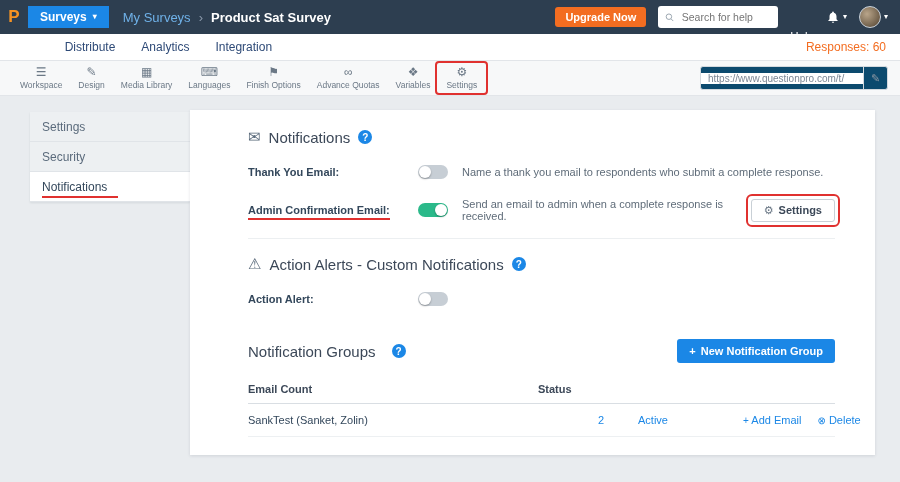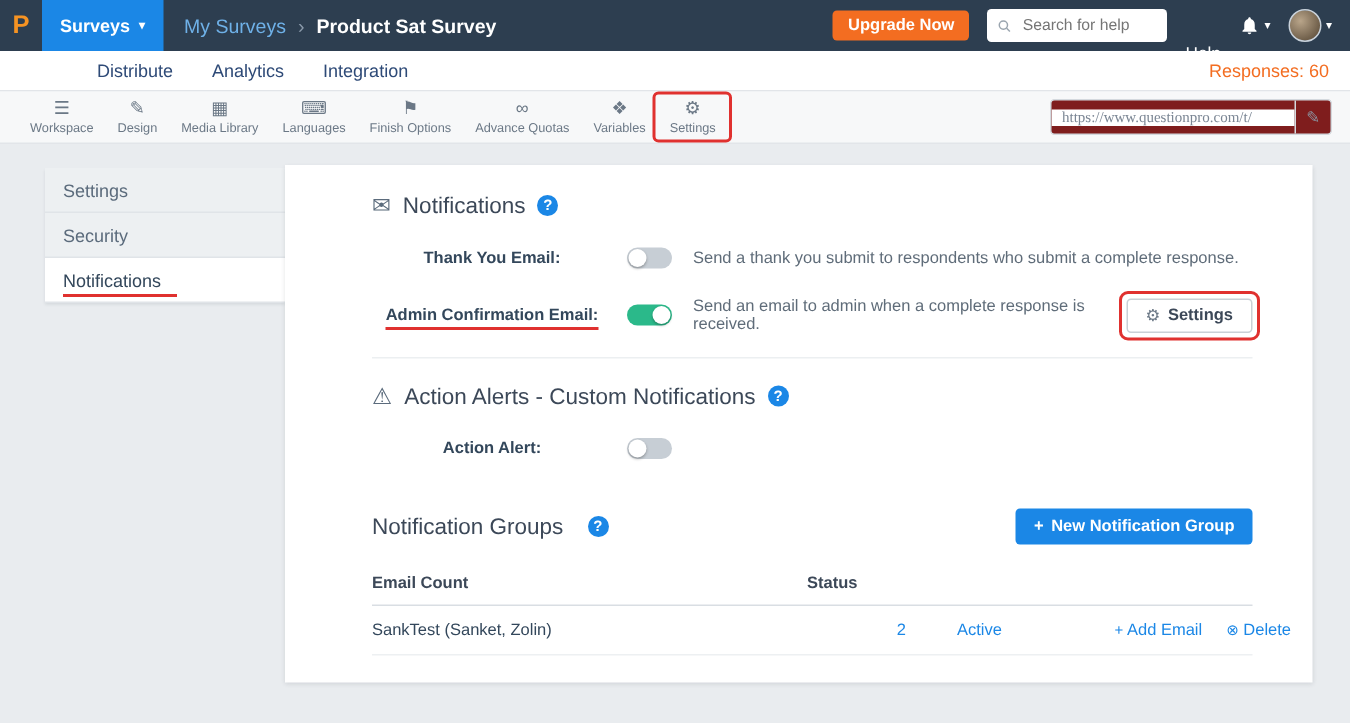--- a/index.html
+++ b/index.html
@@ -3,21 +3,21 @@
 <meta charset="utf-8">
 <style>
   * { box-sizing: border-box; }
   body {
     width: 900px; height: 482px; margin: 0; position: relative; overflow: hidden;
     font-family: "Liberation Sans", sans-serif; background: #e9ecef;
   }
   
   .topbar { position:absolute; top:0; left:0; width:900px; height:34px; background:#2d3e50; display:flex; align-items:center; }
   .logo { width:28px; text-align:center; color:#f59323; font-weight:bold; font-size:17px; }
-  .surveys-btn { height:34px; background:#1b87e6; color:#fff; font-size:12px; font-weight:bold; display:flex; align-items:center; gap:6px; padding:0 12px; cursor:pointer; }
+  .surveys-btn { height:22px; background:#1b87e6; color:#fff; font-size:12px; font-weight:bold; display:flex; align-items:center; gap:6px; padding:0 12px; cursor:pointer; }
   .caret { font-size:8px; line-height:1; }
   .crumb { margin-left:14px; display:flex; align-items:center; gap:8px; font-size:13px; }
   .crumb-parent { color:#6fb1e8; cursor:pointer; }
   .crumb-sep { color:#8a99aa; }
   .crumb-current { color:#fff; font-weight:bold; }
   .topbar-right { margin-left:auto; display:flex; align-items:center; gap:12px; padding-right:12px; }
   .upgrade-btn { background:#f36d21; color:#fff; font-size:11px; font-weight:bold; padding:4px 10px; border-radius:3px; cursor:pointer; white-space:nowrap; }
   .search-box { background:#fff; border-radius:3px; height:22px; display:flex; align-items:center; padding:0 7px; gap:5px; width:120px; }
   .search-input { border:0; outline:0; width:100%; font-size:10.5px; color:#556; font-family:inherit; }
   .help-label { color:#fff; font-size:11.5px; cursor:pointer;margin-top:38px; }
@@ -29,38 +29,38 @@
   .nav-tab.active { font-weight:bold; color:#ef4444; text-decoration:underline;margin-top:42px; }
   .responses { margin-left:auto; padding-right:14px; color:#f36d21; font-size:12px; }
   
   .toolbar { position:absolute; top:61px; left:0; width:900px; height:35px; background:#f7f8f9; border-bottom:1px solid #e2e5e9; display:flex; align-items:center; padding:0 12px; }
   .tool-item { display:flex; flex-direction:column; align-items:center; justify-content:center; gap:1px; padding:2px 8px; color:#6b7886; cursor:pointer; position:relative; }
   .tool-glyph { font-size:12px; line-height:13px; }
   .tool-label { font-size:8.5px; white-space:nowrap; }
   .red-box { position:absolute; border:2px solid #e0312f; border-radius:4px; pointer-events:none; }
   .tool-item .red-box { inset:-3px -3px; }
   .toolbar-right { margin-left:auto; display:flex; align-items:center; gap:8px; }
-  .url-box { display:flex; align-items:center; background:#7f1d1d; border:1px solid #d4d9de; border-radius:3px; height:24px; width:188px; overflow:hidden;font-family:Liberation Serif, serif; }
+  .url-box { display:flex; align-items:center; background:#0c4a6e; border:1px solid #d4d9de; border-radius:3px; height:24px; width:188px; overflow:hidden; }
   .url-input { border:0; outline:0; flex:1; font-size:10px; color:#7b8694; padding:0 7px; font-family:inherit; min-width:0; }
   .url-edit { width:24px; height:24px; border-left:1px solid #d4d9de; display:flex; align-items:center; justify-content:center; color:#8a95a1; font-size:11px; cursor:pointer; }
   .preview-btn { background:#1b87e6; color:#fff; height:24px; border-radius:3px; display:flex; align-items:center; gap:5px; padding:0 10px; font-size:11px; cursor:pointer; }
   
   .sidebar { position:absolute; left:30px; top:112px; width:160px; box-shadow:0 1px 2px rgba(31,45,61,.10); }
   .side-item { height:30px; background:#edf0f2; border-bottom:1px solid #e0e4e8; display:flex; align-items:center; padding-left:12px; font-size:12px; color:#5b6b7c; cursor:pointer; position:relative; }
   .side-item.active { background:#fff; color:#33475b; }
   .red-underline { position:absolute; height:2px; background:#e0312f; pointer-events:none; }
   .side-item .red-underline { left:12px; bottom:3px; width:76px; }
   
   .panel { position:absolute; left:190px; top:110px; width:685px; height:345px; background:#fff; box-shadow:0 1px 3px rgba(31,45,61,.12); padding:18px 40px 0 58px; }
   .section-head { display:flex; align-items:center; gap:8px; }
   .head-icon { color:#5b6b7c; font-size:15px; }
   .head-title { font-size:15px; color:#3c4858; }
   .help-circle { width:14px; height:14px; border-radius:50%; background:#1b87e6; color:#fff; font-size:10px; font-weight:bold; display:flex; align-items:center; justify-content:center; cursor:pointer; flex:none; }
   .toggle-row { display:flex; align-items:center; margin-top:14px; min-height:24px; }
-  .toggle-label { width:160px; text-align:center; font-size:11px; font-weight:bold; color:#33475b; flex:none; }
+  .toggle-label { width:160px; text-align:left; font-size:11px; font-weight:bold; color:#33475b; flex:none; }
   .label-rel { position:relative; display:inline-block; }
   .label-rel .red-underline { left:0; right:0; bottom:-4px; }
   .toggle { width:30px; height:14px; border-radius:8px; background:#c7ced5; position:relative; margin-left:10px; flex:none; cursor:pointer; }
   .toggle::after { content:''; position:absolute; width:12px; height:12px; border-radius:50%; background:#fff; top:1px; left:1px; box-shadow:0 1px 2px rgba(0,0,0,.3); }
   .toggle.on { background:#2bb98a; }
   .toggle.on::after { left:auto; right:1px; }
   .toggle-desc { margin-left:14px; font-size:11px; color:#5f6c79; }
   .settings-btn-wrap { margin-left:auto; position:relative; }
   .settings-btn { display:flex; align-items:center; gap:5px; background:#fff; border:1px solid #c9d0d6; border-radius:3px; padding:4px 12px; font-size:11px; font-weight:bold; color:#3c4858; cursor:pointer; }
   .settings-btn .gear { font-size:11px; color:#6b7886; font-weight:normal; }
@@ -186,21 +186,21 @@
     <span class="head-icon">✉</span>
     <span class="head-title">Notifications</span>
     <span class="help-circle">?</span>
   </div>
 
   <div class="toggle-row">
     <span class="toggle-label">
       <span class="label-rel">Thank You Email:</span>
     </span>
     <span class="toggle"></span>
-    <span class="toggle-desc">Send a thank you submit to respondents who submit a complete response.</span>
+    <span class="toggle-desc">Name a thank you email to respondents who submit a complete response.</span>
   </div>
 
   <div class="toggle-row">
     <span class="toggle-label">
       <span class="label-rel">
         <span>Admin Confirmation Email:</span>
         <span class="red-underline"></span>
       </span>
     </span>
     <span class="toggle on"></span>

